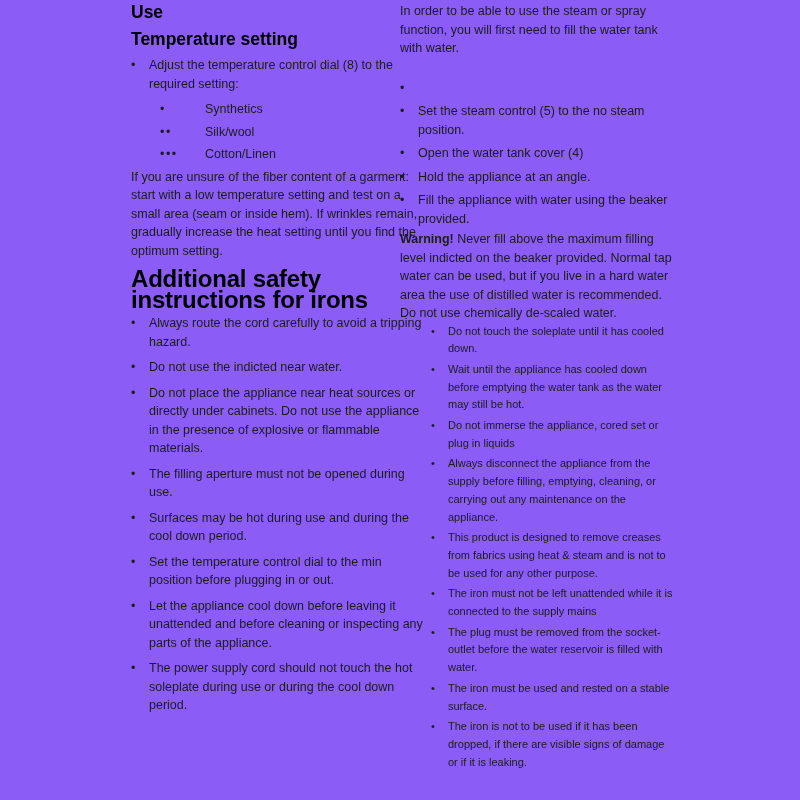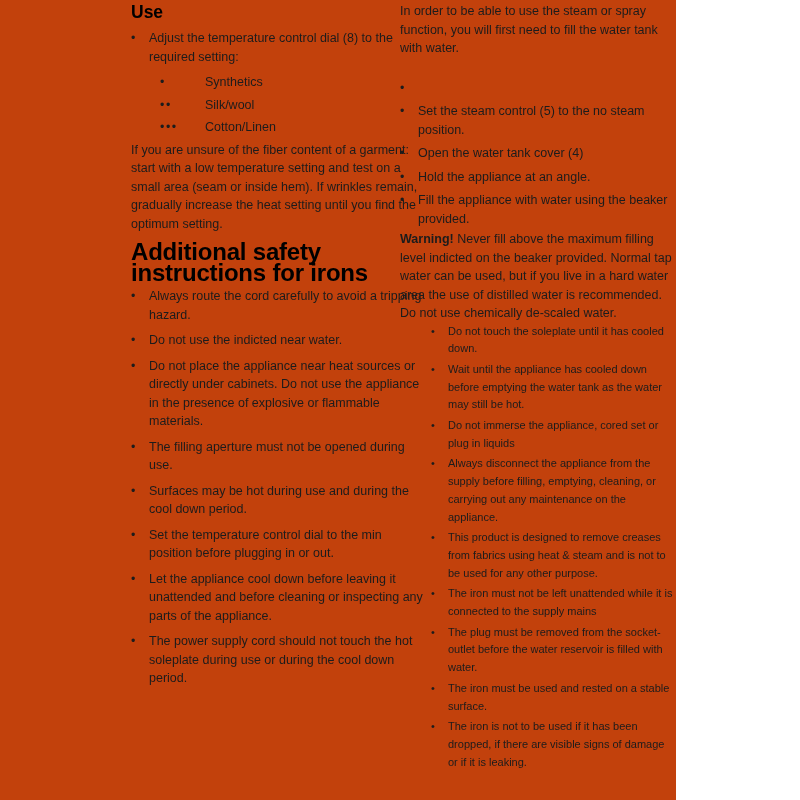--- a/index.html
+++ b/index.html
@@ -1,17 +1,17 @@
 <!DOCTYPE html>
 <html><head>
 <meta charset="utf-8">
 <style>
   html,body { margin:0; padding:0; background:#ffffff; }
   .page {
-    position:relative; width:676px; height:800px; background:#c2410c;
+    position:relative; width:800px; height:800px; background:#8b5cf6;
     overflow:hidden; font-family:"Liberation Sans","DejaVu Sans",sans-serif;
     color:#1c1c1c;
   }
   .col { position:absolute; top:2px; }
   .col-left  { left:131px; width:292px; }
   .col-right { left:400px; width:276px; }
 
   .h2 { font-size:17.5px; line-height:21px; font-weight:700; color:#000;
         margin:0 0 6px 0; }
   .h1 { font-size:24px; line-height:21px; font-weight:700; color:#000;
@@ -41,20 +41,21 @@
 </head>
 <body>
 
 <div class="page">
 
   <div class="col col-left">
 
     <div class="h2">Use</div>
 
 
+    <div class="h2">Temperature setting</div>
 
 
     <div class="bl mb0">
       <span class="mk">•</span>
       <span>Adjust the temperature control dial (8) to the required setting:</span>
     </div>
 
     <div class="dial">
       <div class="row">
         <span class="mk">•</span>

